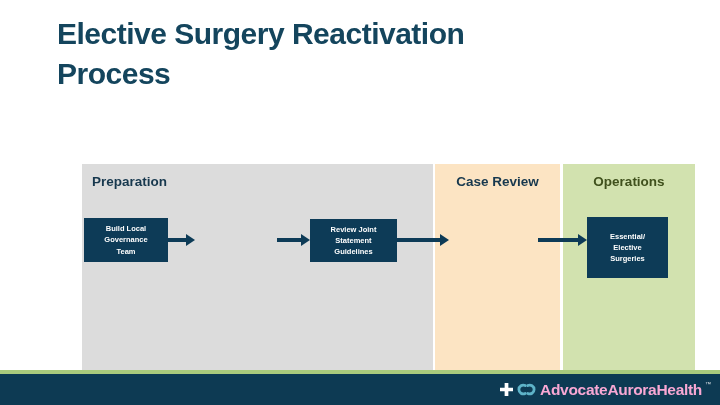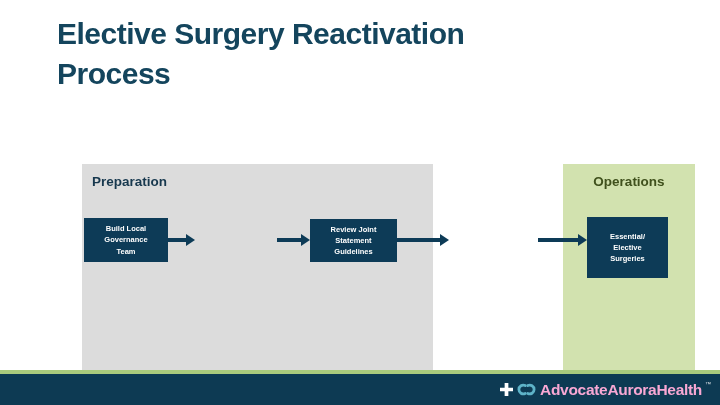--- a/index.html
+++ b/index.html
@@ -110,20 +110,23 @@
 <body>
 
 <div class="slide">
 
   <h1 class="title">Elective Surgery Reactivation
 Process</h1>
 
   <div class="lane lane-prep">
     <div class="lane-label">Preparation</div>
   </div>
+  <div class="lane lane-case">
+    <div class="lane-label">Case Review</div>
+  </div>
   <div class="lane lane-ops">
     <div class="lane-label">Operations</div>
   </div>
 
   <div class="flow-box box-1">Build Local
 Governance
 Team</div>
   <div class="flow-box box-3">Review Joint
 Statement
 Guidelines</div>

